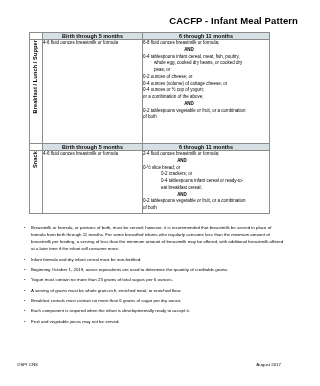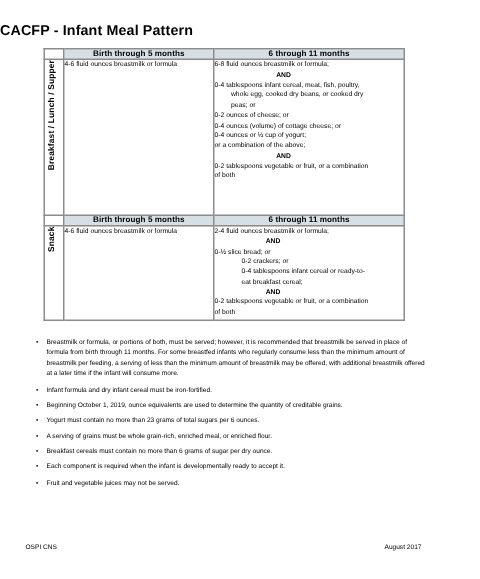--- a/index.html
+++ b/index.html
@@ -16,21 +16,21 @@
     position: relative;
   }
   .page {
     position: relative;
     width: 298px;
     height: 386px;
     box-sizing: border-box;
     padding: 0;
   }
   .doc-title {
-    text-align: left;
+    text-align: right;
     font-size: 9.5px;
     font-weight: bold;
     letter-spacing: 0.1px;
     margin: 0;
     padding-top: 15px;
     padding-bottom: 7px;
     color: #000;
   }
   
   .meal-table {

